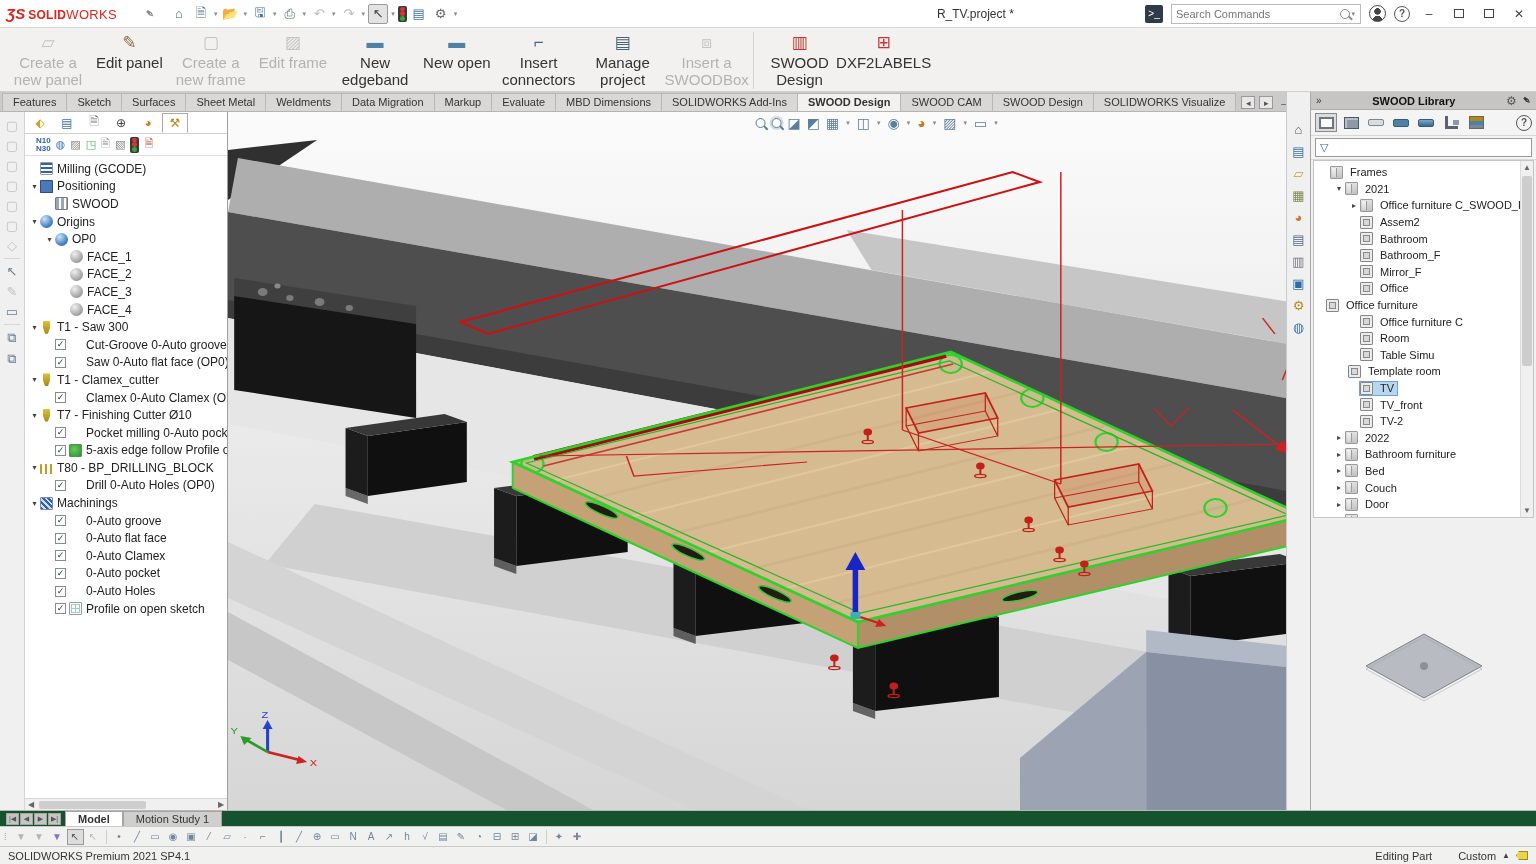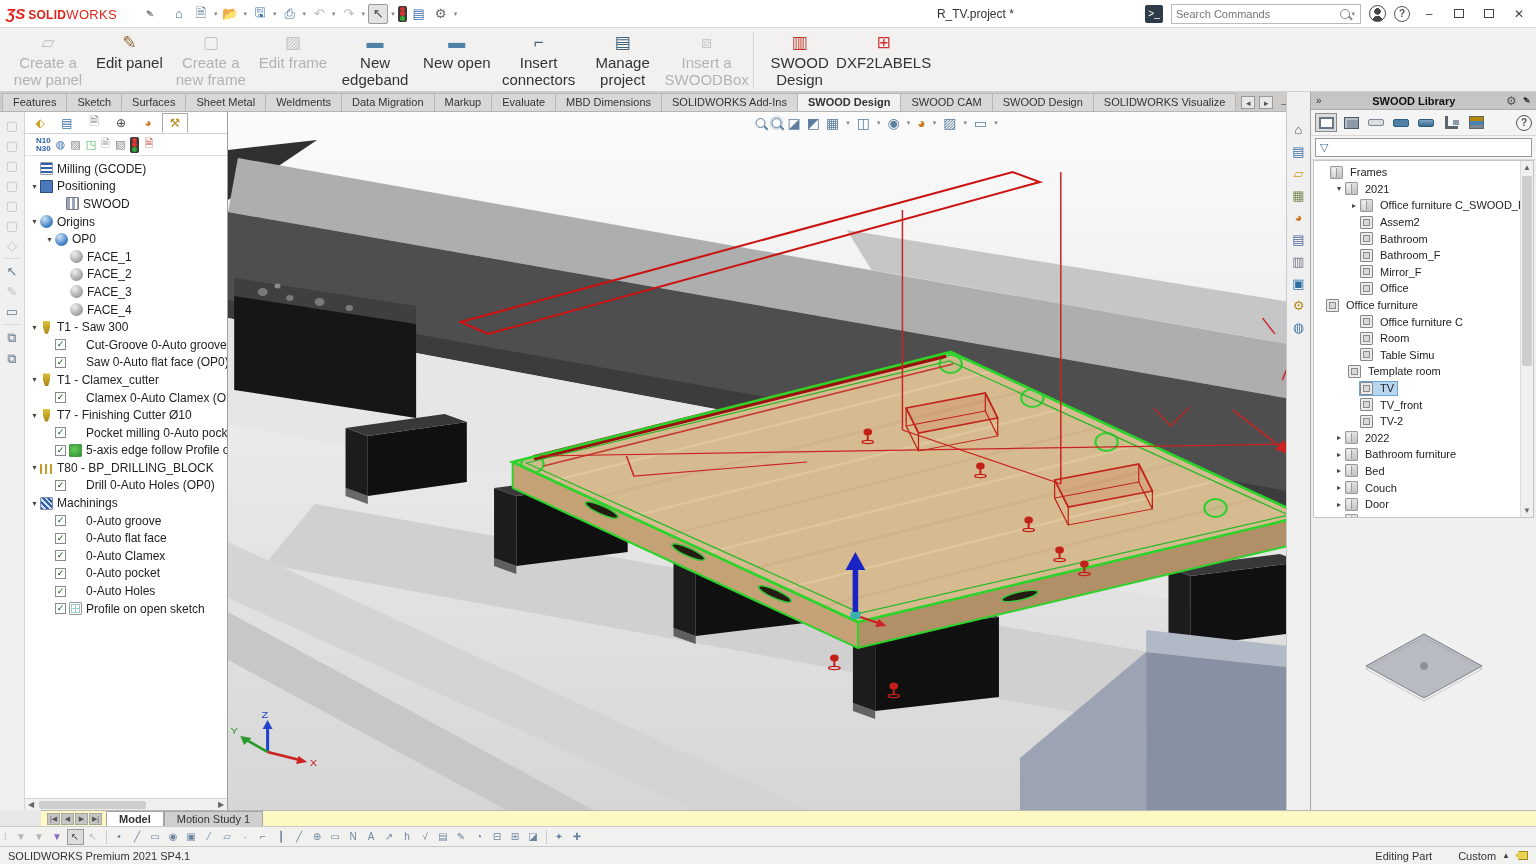--- a/index.html
+++ b/index.html
@@ -133,21 +133,21 @@
 .lrow .arr{width:12px;font-size:8px;color:#444;text-align:center;flex:none;}
 .lrow .lbl{font-size:11px;padding:0 3px;}
 .lrow.sel .lblwrap{background:#b8d6f0;outline:1px solid #6ba3d6;}
 .lblwrap{display:flex;align-items:center;}
 .vscroll{position:absolute;right:0;top:0;bottom:0;width:13px;background:#f0f0f0;border-left:1px solid #dcdcdc;display:flex;flex-direction:column;}
 .vscroll .sarr{height:13px;font-size:8px;color:#666;text-align:center;line-height:13px;}
 .vscroll .vtrack{flex:1;position:relative;}
 .vscroll .vthumb{position:absolute;top:2px;left:1px;right:1px;height:190px;background:#cdcdcd;border-radius:2px;}
 .preview{flex:1;display:flex;align-items:center;justify-content:center;}
 
-.modeltabs{height:16px;background:#fef9c3;display:flex;align-items:stretch;padding-left:6px;border-top:1px solid #b8b7b6;margin-left:41px;}
+.modeltabs{height:16px;background:#14532d;display:flex;align-items:stretch;padding-left:6px;border-top:1px solid #b8b7b6;}
 .vcr{display:flex;align-items:center;gap:1px;margin-right:4px;}
 .vcr span{font-size:7px;color:#555;border:1px solid #a5a5a5;background:#c6c5c4;width:13px;height:12px;display:flex;align-items:center;justify-content:center;}
 .mtab{padding:1px 12px;font-size:11px;display:flex;align-items:center;border:1px solid #a5a5a5;border-bottom:none;background:#cfcfce;color:#333;}
 .mtab.active{background:#fff;font-weight:bold;}
 
 .btoolbar{height:20px;background:#f1f1f0;border-top:1px solid #c9c9c9;display:flex;align-items:center;padding-left:4px;gap:1px;}
 .grip{color:#9a9a9a;font-size:9px;letter-spacing:-1px;margin-right:6px;}
 .bico{width:17px;height:16px;display:flex;align-items:center;justify-content:center;font-size:10px;color:#6f86a0;}
 .bico.p{color:#8a6fc4;}
 .bico.d{color:#b5b5b5;}
@@ -335,21 +335,21 @@
           <div class="trow" style="padding-left: 4px;">
             <span class="arr"></span>
             <span class="tic tic-gcode"></span>
             <span class="lbl">Milling (GCODE)</span>
           </div>
           <div class="trow" style="padding-left: 4px;">
             <span class="arr">▾</span>
             <span class="tic tic-machine"></span>
             <span class="lbl">Positioning</span>
           </div>
-          <div class="trow" style="padding-left: 19px; margin-left: 11px;">
+          <div class="trow" style="padding-left: 19px;">
             <span class="arr"></span>
             <span class="tic tic-swood"></span>
             <span class="lbl">SWOOD</span>
           </div>
           <div class="trow" style="padding-left: 4px;">
             <span class="arr">▾</span>
             <span class="tic tic-globe-blue"></span>
             <span class="lbl">Origins</span>
           </div>
           <div class="trow" style="padding-left: 19px;">

